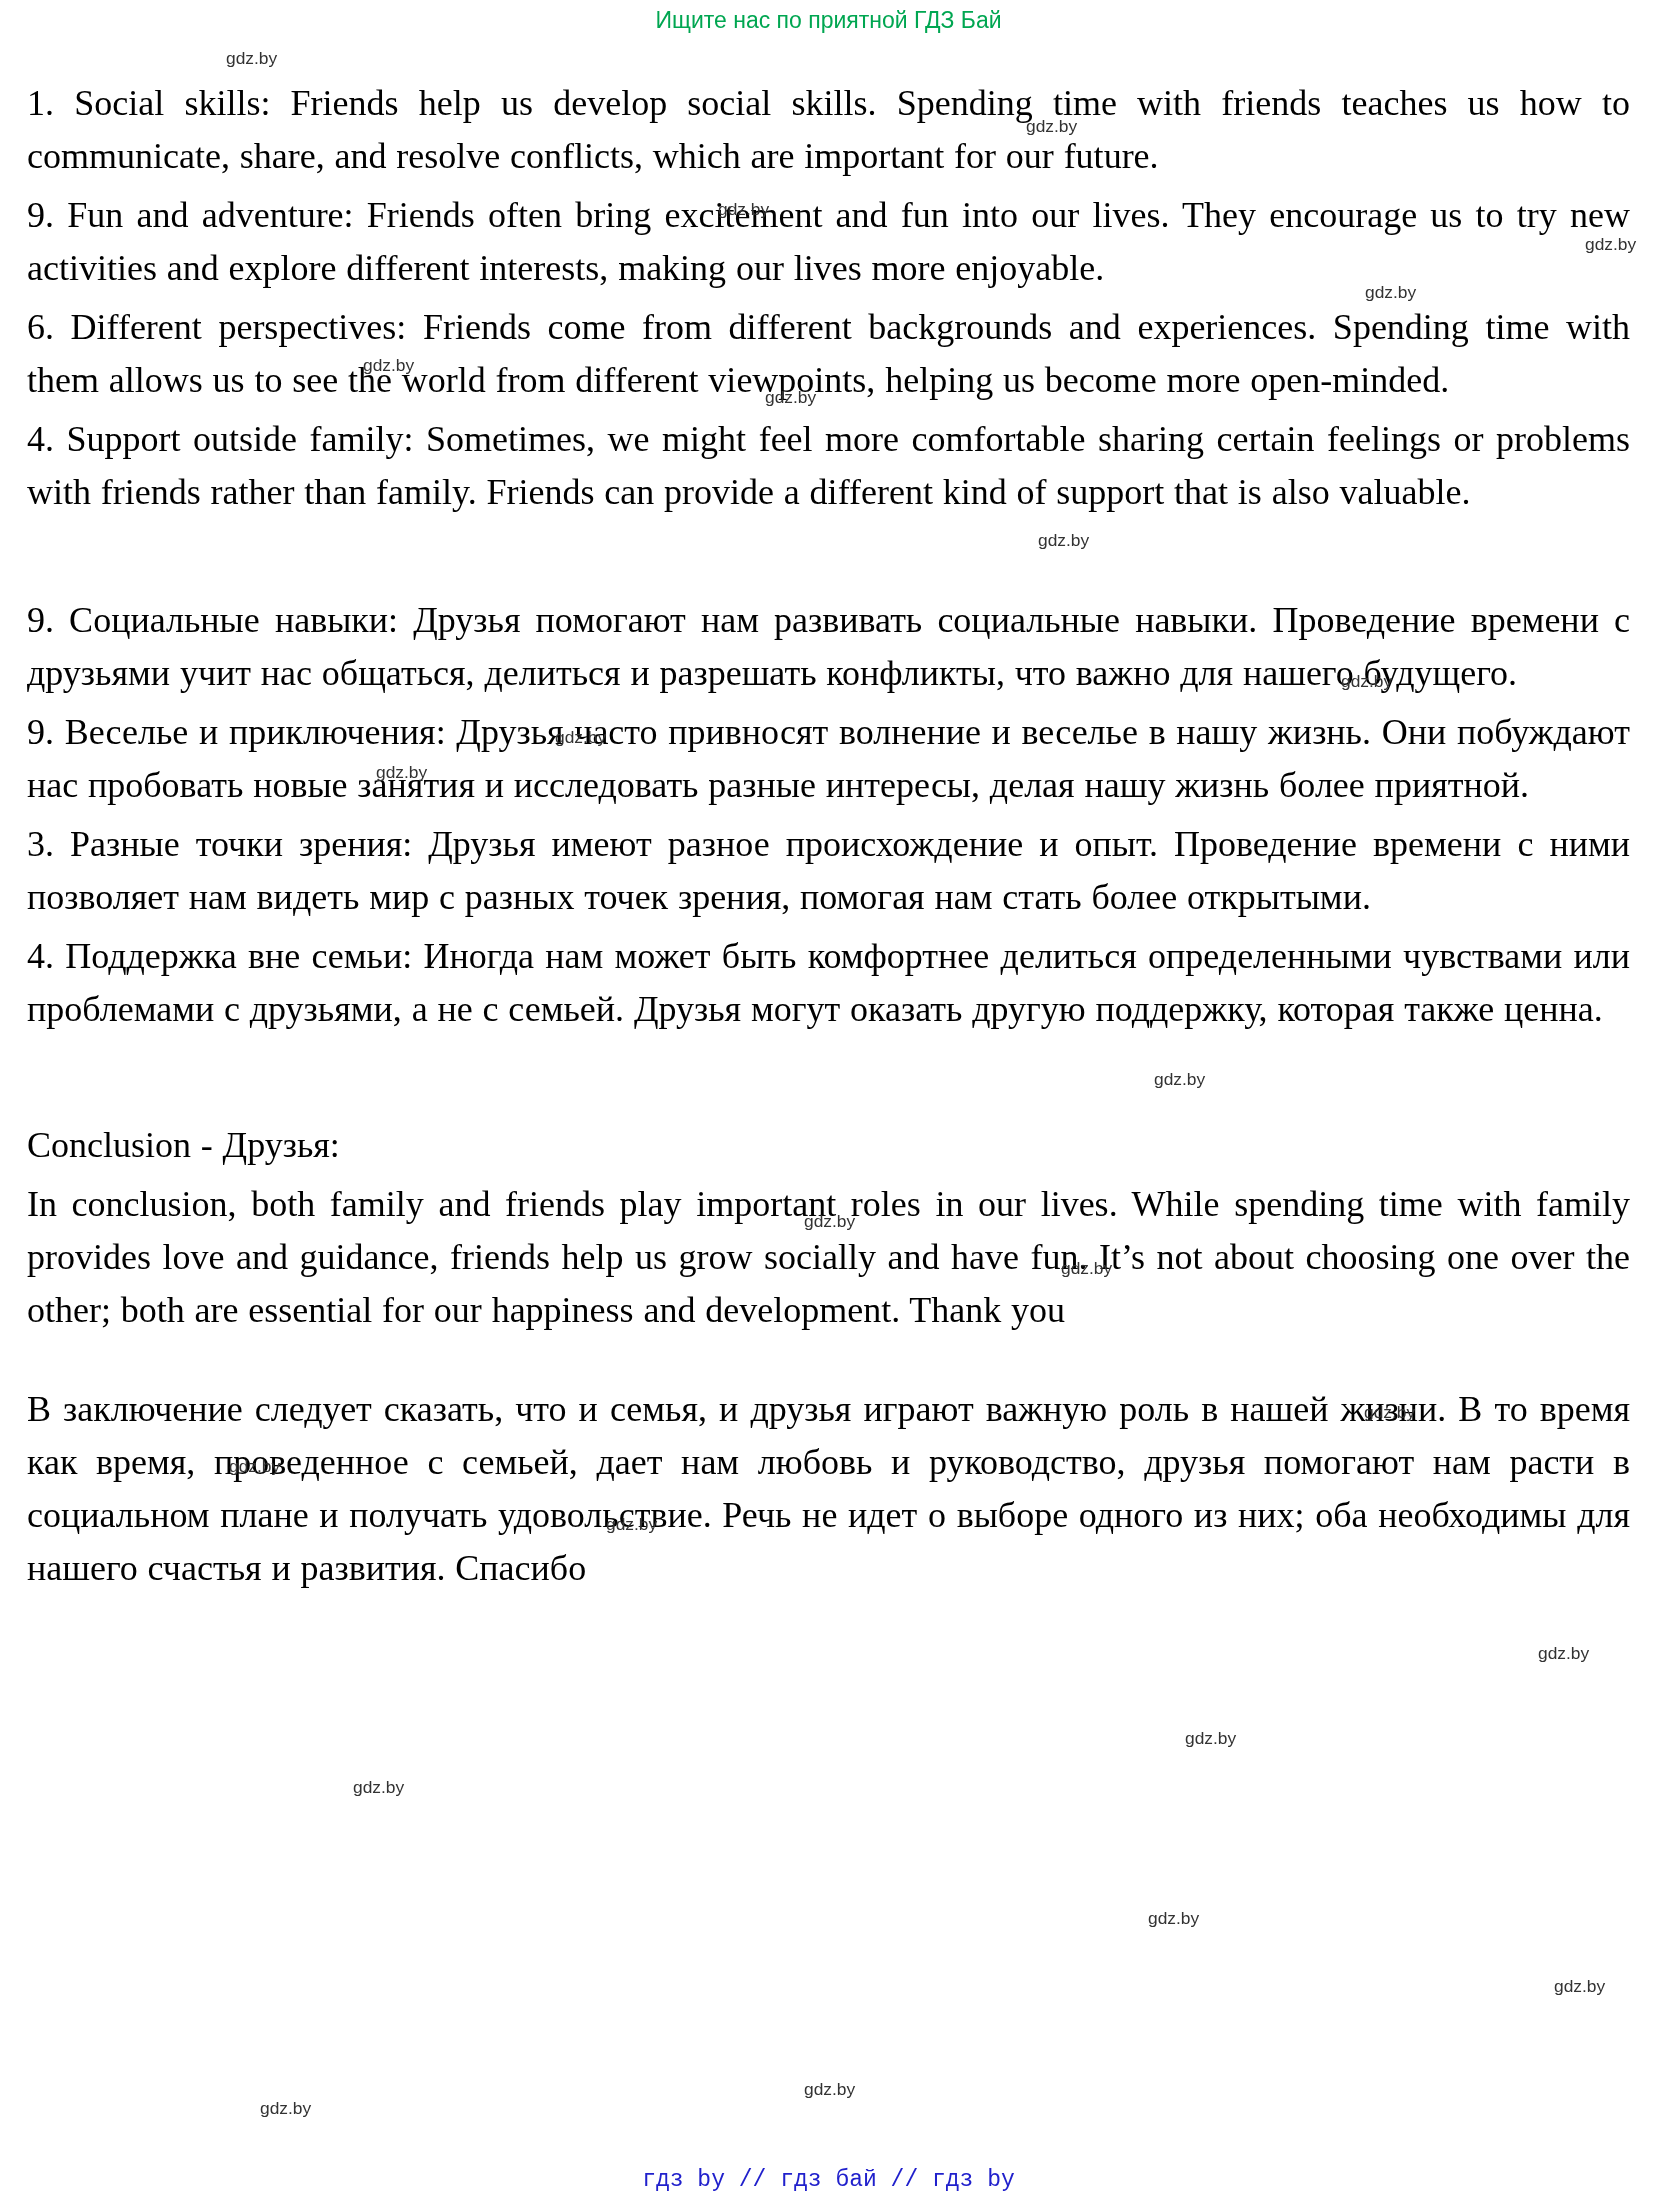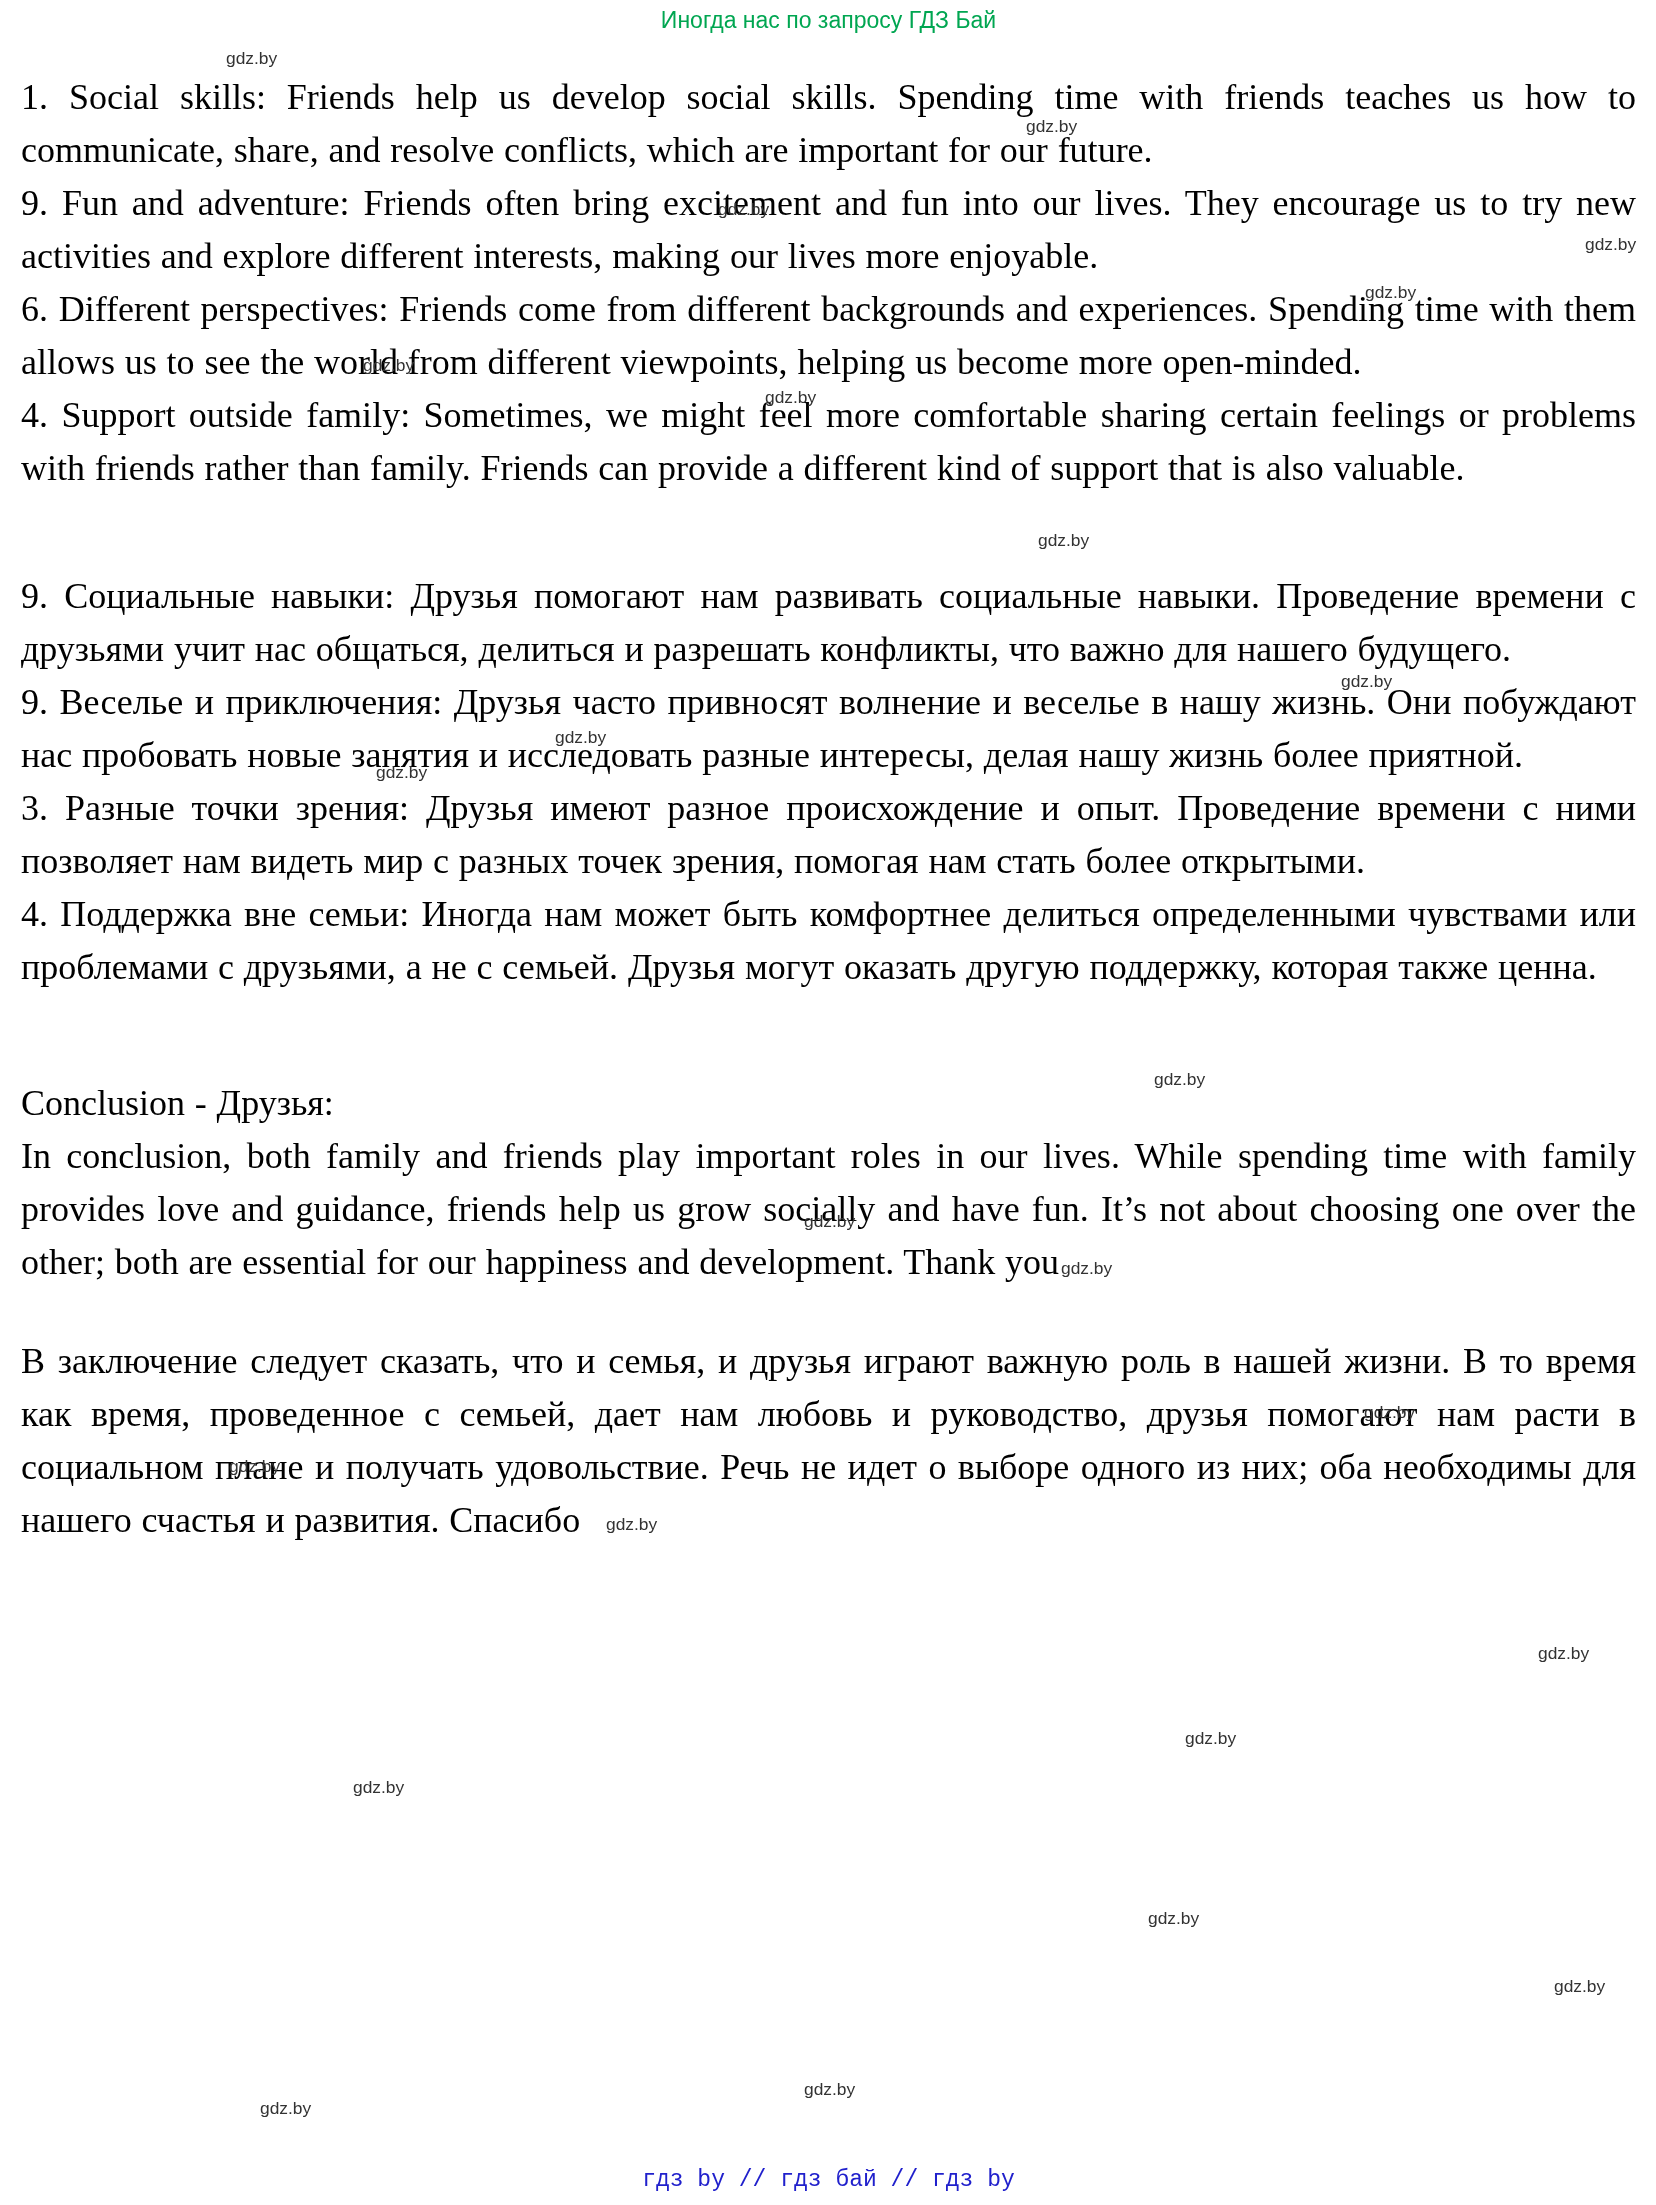--- a/index.html
+++ b/index.html
@@ -22,21 +22,21 @@
     font-size: 23px;
     color: #00A651;
   }
   .content {
     position: absolute;
     top: 71px;
     left: 21px;
     width: 1615px;
   }
   .content p {
-    margin: 0;
+    margin: 6px;
     font-size: 36px;
     line-height: 53px;
     text-align: justify;
     word-spacing: 0.8px;
   }
   .gap-ru { margin-top: 75px !important; }
   .gap-heading { margin-top: 83px !important; }
   .gap-concl-ru { margin-top: 46px !important; }
   .heading { text-align: left !important; }
   .wm-layer { position: absolute; top: 0; left: 0; width: 100%; height: 100%; pointer-events: none; margin-left: 40px; }
@@ -56,21 +56,21 @@
     font-family: Liberation Mono, monospace;
     font-size: 23px;
     color: #2020CC;
   }
 </style>
 </head>
 <body>
 
 <div class="page">
 
-  <div class="promo-header">Иногда нас по запросу ГДЗ Бай</div>
+  <div class="promo-header">Ищите нас по приятной ГДЗ Бай</div>
 
   <div class="content">
     <p>1. Social skills: Friends help us develop social skills. Spending time with friends teaches us how to communicate, share, and resolve conflicts, which are important for our future.</p>
     <p>9. Fun and adventure: Friends often bring excitement and fun into our lives. They encourage us to try new activities and explore different interests, making our lives more enjoyable.</p>
     <p>6. Different perspectives: Friends come from different backgrounds and experiences. Spending time with them allows us to see the world from different viewpoints, helping us become more open-minded.</p>
     <p>4. Support outside family: Sometimes, we might feel more comfortable sharing certain feelings or problems with friends rather than family. Friends can provide a different kind of support that is also valuable.</p>
 
     <p class="gap-ru">9. Социальные навыки: Друзья помогают нам развивать социальные навыки. Проведение времени с друзьями учит нас общаться, делиться и разрешать конфликты, что важно для нашего будущего.</p>
     <p>9. Веселье и приключения: Друзья часто привносят волнение и веселье в нашу жизнь. Они побуждают нас пробовать новые занятия и исследовать разные интересы, делая нашу жизнь более приятной.</p>
     <p>3. Разные точки зрения: Друзья имеют разное происхождение и опыт. Проведение времени с ними позволяет нам видеть мир с разных точек зрения, помогая нам стать более открытыми.</p>

